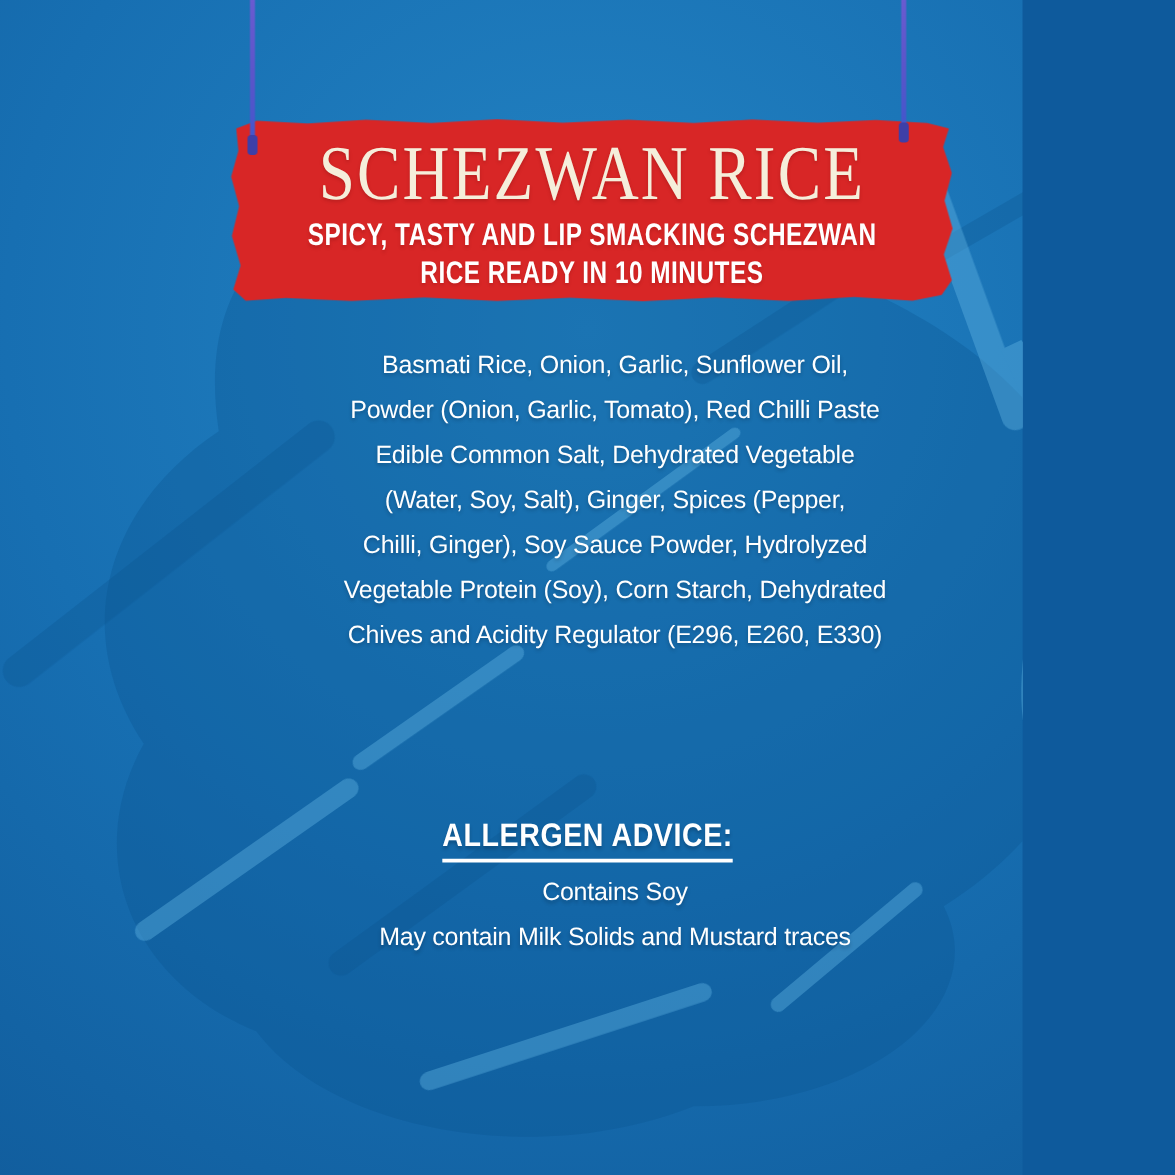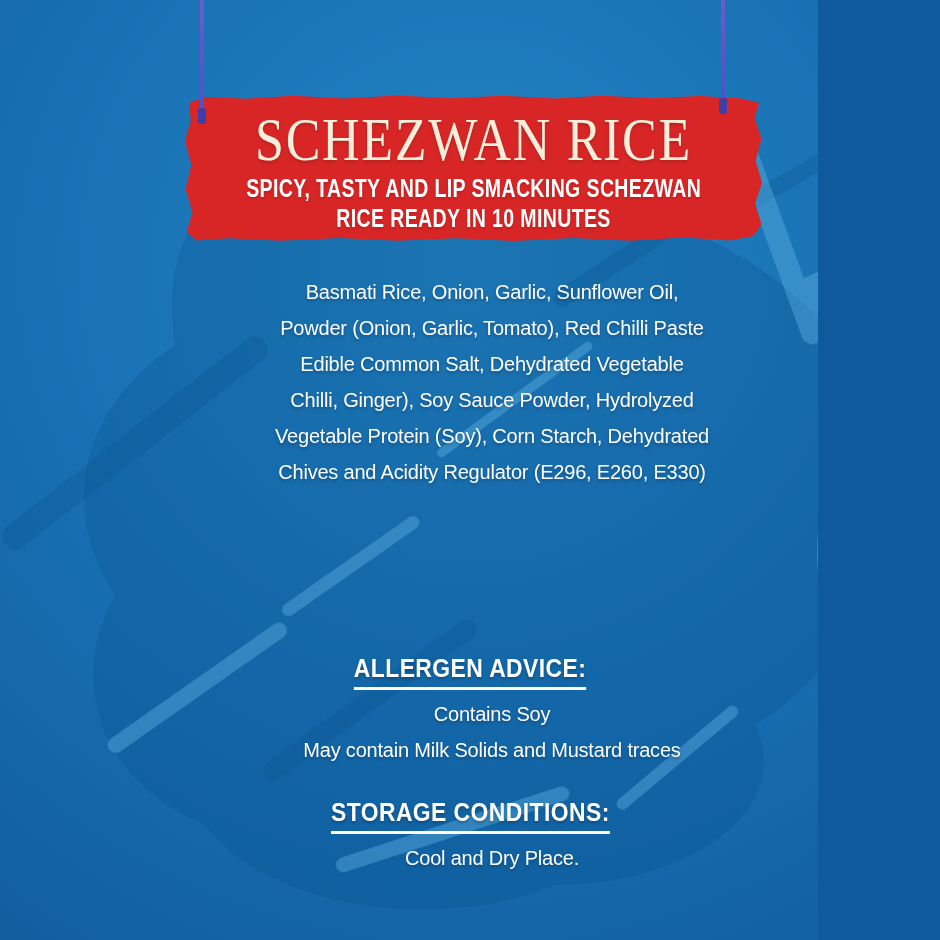--- a/index.html
+++ b/index.html
@@ -97,38 +97,31 @@
       <div>SPICY, TASTY AND LIP SMACKING SCHEZWAN</div>
       <div>RICE READY IN 10 MINUTES</div>
     </div>
   </div>
 
   <section class="section sec-ingredients">
     <div class="sec-lines">
       <div class="line">Basmati Rice, Onion, Garlic, Sunflower Oil,</div>
       <div class="line">Powder (Onion, Garlic, Tomato), Red Chilli Paste</div>
       <div class="line">Edible Common Salt, Dehydrated Vegetable</div>
+      <div class="line">(Water, Soy, Salt), Ginger, Spices (Pepper,</div>
       <div class="line">Chilli, Ginger), Soy Sauce Powder, Hydrolyzed</div>
       <div class="line">Vegetable Protein (Soy), Corn Starch, Dehydrated</div>
       <div class="line">Chives and Acidity Regulator (E296, E260, E330)</div>
     </div>
   </section>
 
   <section class="section sec-allergen">
     <div class="sec-heading">
       <span class="hx">ALLERGEN ADVICE:</span>
     </div>
     <div class="sec-lines">
       <div class="line">Contains Soy</div>
       <div class="line">May contain Milk Solids and Mustard traces</div>
     </div>
   </section>
 
-  <section class="section sec-storage">
-    <div class="sec-heading">
-      <span class="hx">STORAGE CONDITIONS:</span>
-    </div>
-    <div class="sec-lines">
-      <div class="line">Cool and Dry Place.</div>
-    </div>
-  </section>
 
 </div>
 
 </body></html>

